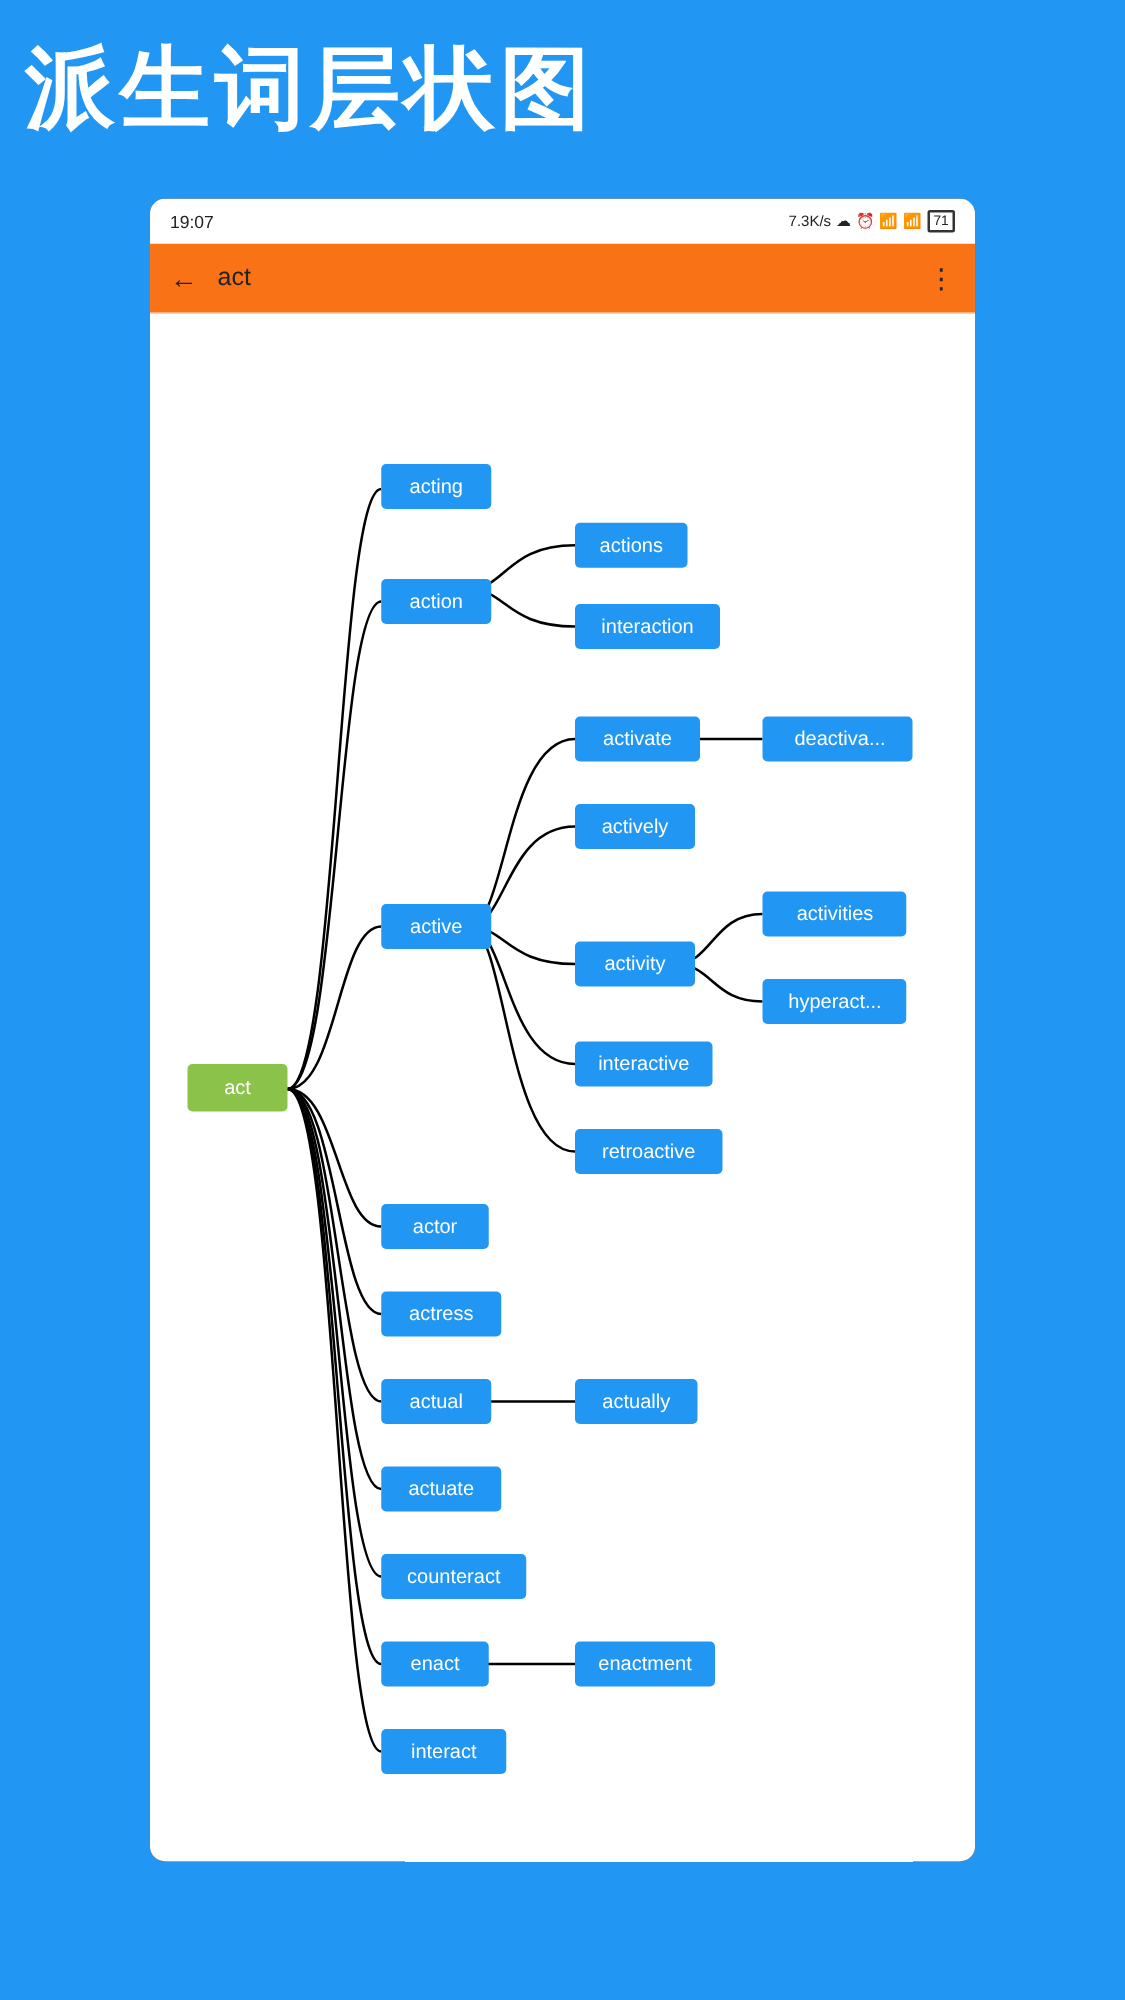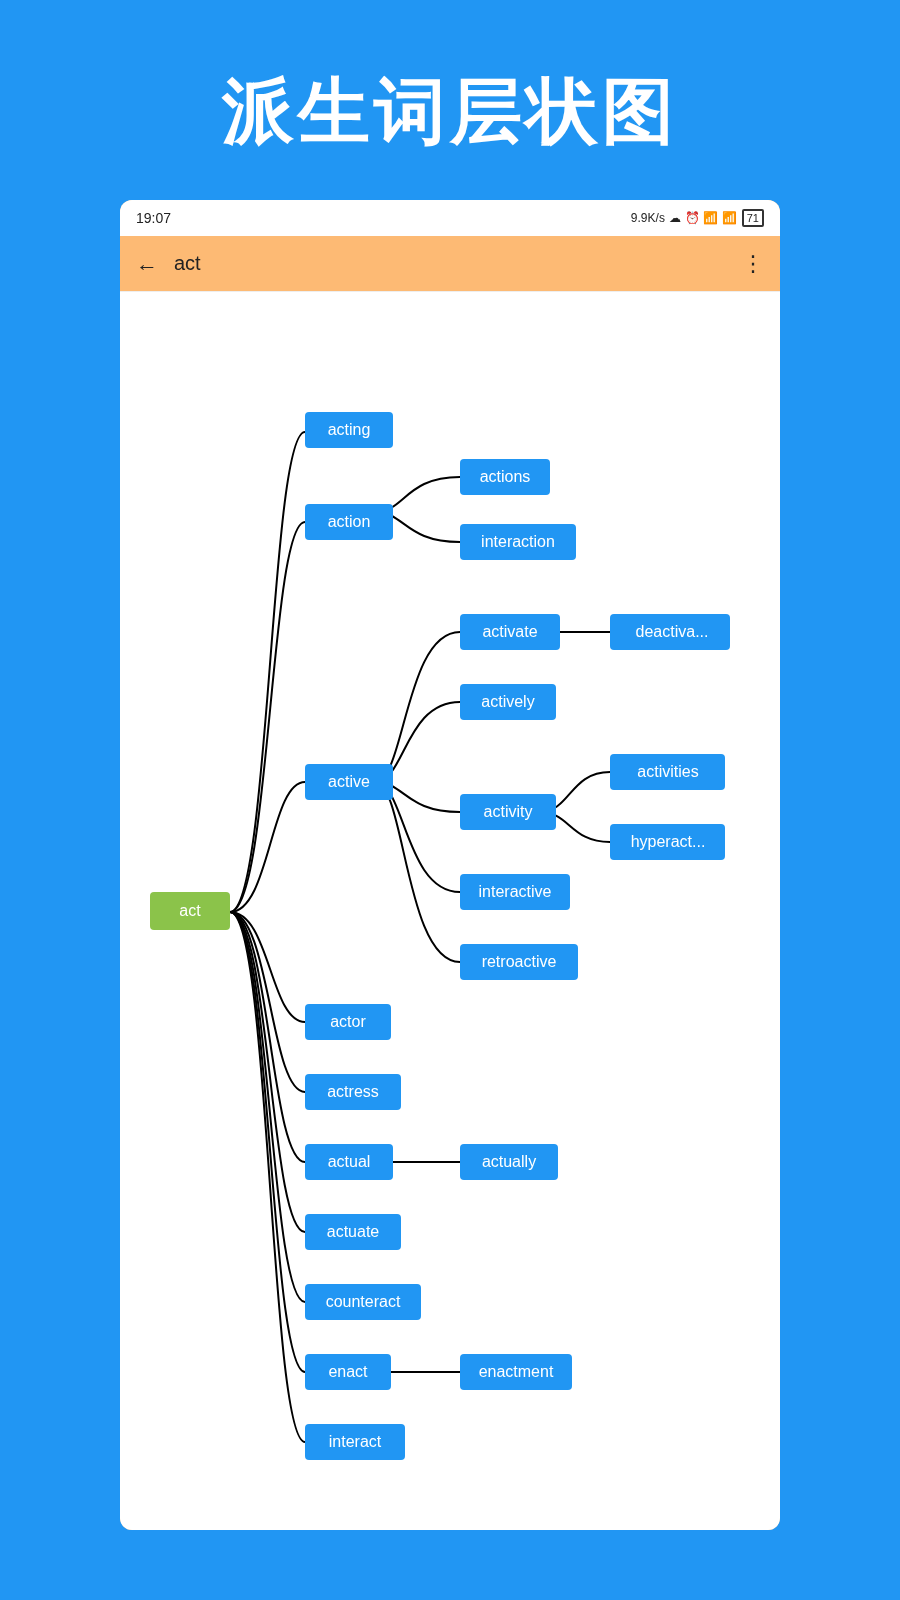--- a/index.html
+++ b/index.html
@@ -9,27 +9,27 @@
       background-color: #2196F3;
       font-family: 'Arial', sans-serif;
       overflow: hidden;
       position: relative;
     }
 
     .page-title {
       color: white;
       font-size: 72px;
       font-weight: 900;
-      text-align: center;
-      padding: 64px 20px 40px;
+      text-align: left;
+      padding: 23px 20px 40px;
       letter-spacing: 4px;
     }
 
     .phone-frame {
-      background: #fdba74;
+      background: #f97316;
       border-radius: 12px;
       margin: 0 auto;
       width: 660px;
       height: 1330px;
       overflow: hidden;
       position: relative;
     }
 
     .status-bar {
       display: flex;
@@ -100,21 +100,21 @@
 </head>
 <body>
 
 <div class="page-title">派生词层状图</div>
 
 <div class="phone-frame">
 
   <div class="status-bar">
     <span>19:07</span>
     <div class="status-right">
-      <span>9.9K/s</span>
+      <span>7.3K/s</span>
       <span>☁</span>
       <span>⏰</span>
       <span>📶</span>
       <span>📶</span>
       <span style="border:2px solid #333;border-radius:2px;padding:1px 3px;font-size:11px;">71</span>
     </div>
   </div>
 
   <div class="app-bar">
     <span class="back-btn">←</span>

